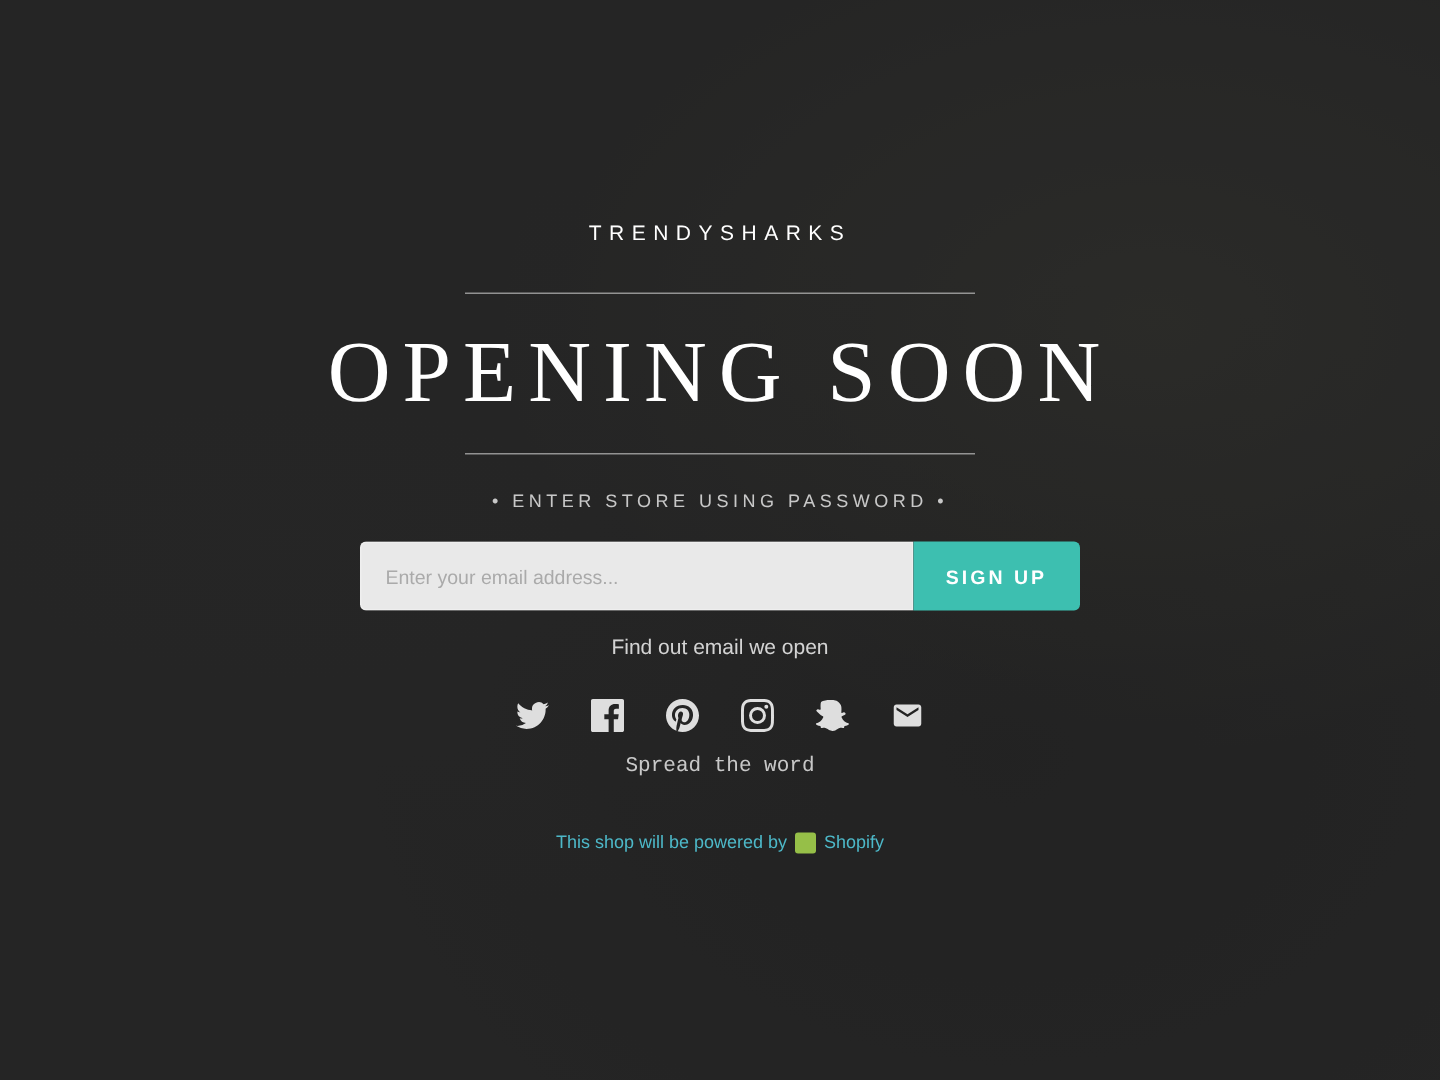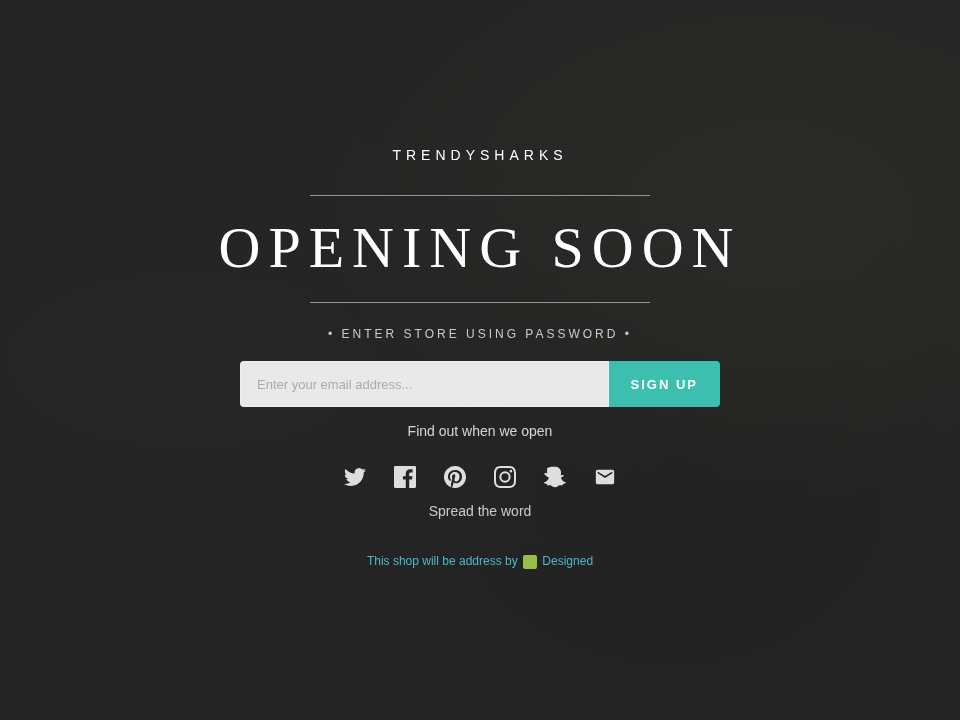--- a/index.html
+++ b/index.html
@@ -158,20 +158,21 @@
       align-items: center;
       justify-content: center;
       width: 32px;
       height: 32px;
     }
 
     .spread-word {
       color: rgba(255,255,255,0.75);
       font-size: 14px;
       margin-bottom: 32px;
+      font-family: Liberation Mono, monospace;
     }
 
     .footer {
       color: rgba(255,255,255,0.55);
       font-size: 12px;
       line-height: 1.8;
     }
 
     .footer a {
       color: #4db8c8;
@@ -204,21 +205,21 @@
 
   <div class="divider-bottom"></div>
 
   <p class="password-text">• ENTER STORE USING PASSWORD •</p>
 
   <div class="signup-row">
     <input class="email-input" type="email" placeholder="Enter your email address..." style="">
     <button class="signup-btn">SIGN UP</button>
   </div>
 
-  <p class="find-out">Find out when we open</p>
+  <p class="find-out">Find out email we open</p>
 
   <div class="social-icons">
 
     <a class="social-icon" href="#">
       <svg viewBox="0 0 24 24" width="22" height="22" fill="rgba(255,255,255,0.85)">
         <path d="M23.954 4.569a10 10 0 0 1-2.825.775 4.958 4.958 0 0 0 2.163-2.723c-.951.555-2.005.959-3.127 1.184a4.92 4.92 0 0 0-8.384 4.482C7.691 8.094 4.066 6.13 1.64 3.161a4.822 4.822 0 0 0-.666 2.475c0 1.71.87 3.213 2.188 4.096a4.904 4.904 0 0 1-2.228-.616v.061a4.923 4.923 0 0 0 3.946 4.827 4.996 4.996 0 0 1-2.212.085 4.937 4.937 0 0 0 4.604 3.417 9.868 9.868 0 0 1-6.102 2.105c-.39 0-.779-.023-1.17-.067a13.995 13.995 0 0 0 7.557 2.209c9.054 0 13.999-7.496 13.999-13.986 0-.209 0-.42-.015-.63a9.936 9.936 0 0 0 2.46-2.548l-.047-.02z"></path>
       </svg>
     </a>
 
     <a class="social-icon" href="#">
@@ -250,19 +251,19 @@
         <path d="M20 4H4c-1.1 0-2 .9-2 2v12c0 1.1.9 2 2 2h16c1.1 0 2-.9 2-2V6c0-1.1-.9-2-2-2zm0 4l-8 5-8-5V6l8 5 8-5v2z"></path>
       </svg>
     </a>
   </div>
 
   <p class="spread-word">Spread the word</p>
 
   <div class="footer">
     <div>
       <a href="#">
-        <span>This shop will be address by</span>
+        <span>This shop will be powered by</span>
         <span class="shopify-badge"></span>
-        <span>Designed</span>
+        <span>Shopify</span>
       </a>
     </div>
   </div>
 </div>
 
 </body></html>

